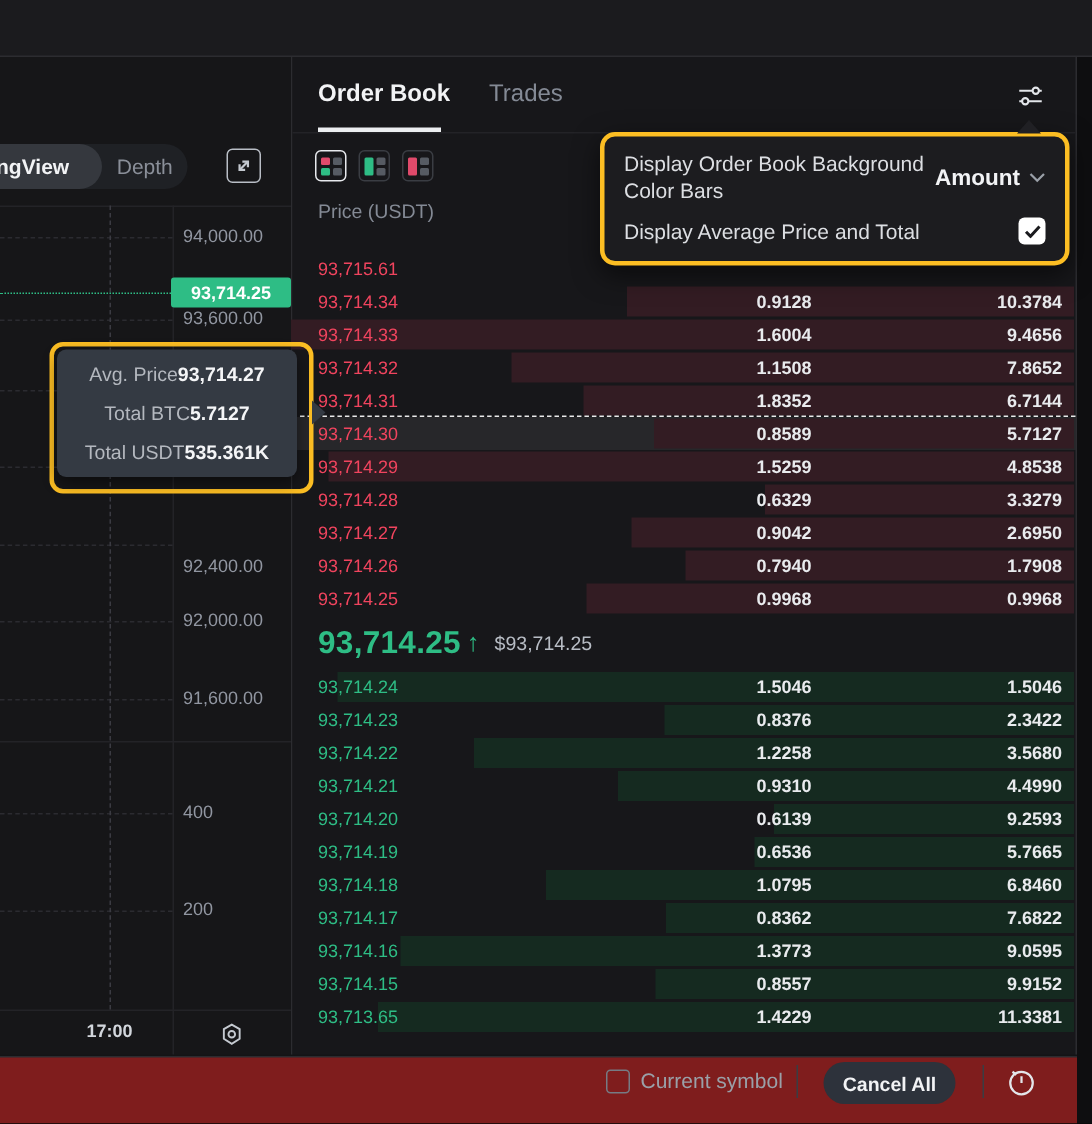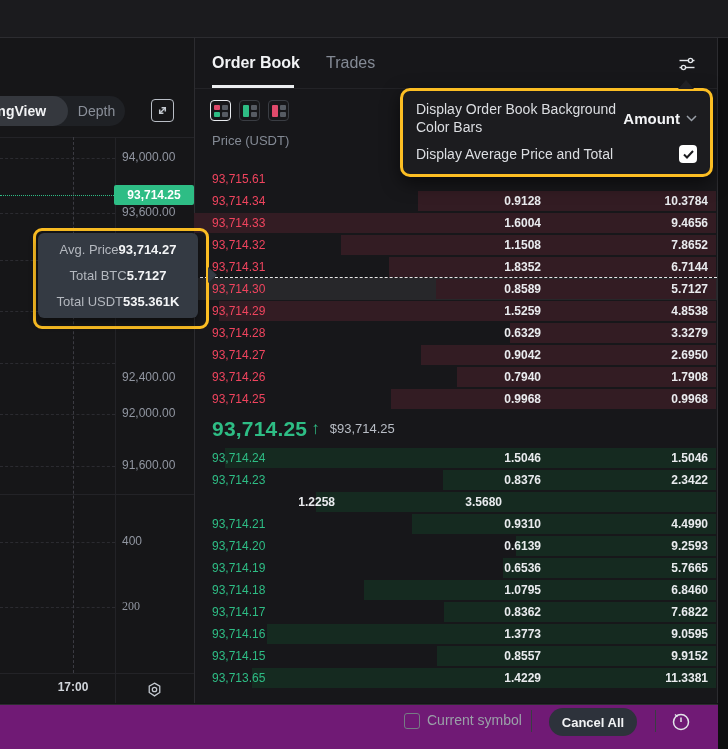--- a/index.html
+++ b/index.html
@@ -83,21 +83,21 @@
             background:#1c1c1f;box-sizing:border-box;z-index:30;box-shadow:0 6px 18px rgba(0,0,0,.55);}
   .popup-pointer{position:absolute;right:16px;top:-11px;width:0;height:0;border-left:8px solid transparent;border-right:8px solid transparent;border-bottom:9px solid #202024;}
   .popup-inner{display:flex;flex-direction:column;justify-content:space-between;height:100%;box-sizing:border-box;padding:9px 13px 11px;}
   .popup-row{display:flex;justify-content:space-between;align-items:center;}
   .popup-label{color:#dcdee2;font-size:14px;line-height:18px;}
   .popup-label.wrap{width:200px;}
   .dropdown{display:flex;align-items:center;gap:6px;color:#f2f3f5;font-size:15px;font-weight:700;}
   .checkbox-on{width:18px;height:18px;background:#fff;border-radius:4px;display:flex;align-items:center;justify-content:center;}
 
   
-  .bottom-bar{position:absolute;left:0;top:704px;width:718px;height:45px;background:#701a75;border-top:1px solid #2c2c30;}
+  .bottom-bar{position:absolute;left:0;top:704px;width:718px;height:45px;background:#7f1d1d;border-top:1px solid #2c2c30;}
   .cb-off{position:absolute;left:404px;top:8px;width:14px;height:14px;border:1.5px solid #767b84;border-radius:3px;}
   .cb-label{position:absolute;left:427px;top:7px;font-size:14px;color:#9aa0a8;}
   .bb-divider{position:absolute;top:5px;width:1px;height:22px;background:#3a3d43;}
   .cancel-btn{position:absolute;left:549px;top:3px;width:88px;height:28px;background:#2d323b;border:none;border-radius:14px;
               color:#f2f3f5;font-size:13px;font-weight:700;font-family:"Liberation Sans",sans-serif;display:flex;align-items:center;justify-content:center;}
   .clock-btn{position:absolute;left:668px;top:4px;width:26px;height:26px;display:flex;align-items:center;justify-content:center;}
 </style>
 </head>
 <body>
 
@@ -138,21 +138,21 @@
         <div class="price-label axis-col-label" style="top: 112px;">94,000.00</div>
         <div class="price-label axis-col-label" style="top: 167px;">93,600.00</div>
         <div class="price-label axis-col-label" style="top: 265px;">92,800.00</div>
         <div class="price-label axis-col-label" style="top: 332px;">92,400.00</div>
         <div class="price-label axis-col-label" style="top: 368px;">92,000.00</div>
         <div class="price-label axis-col-label" style="top: 420px;">91,600.00</div>
       </div>
     <div class="price-badge">93,714.25</div>
     <div id="volume-axis">
         <div class="price-label axis-col-label" style="top: 496px;">400</div>
-        <div class="price-label axis-col-label" style="top: 561px; font-family: Liberation Serif, serif;">200</div>
+        <div class="price-label axis-col-label" style="top: 561px;">200</div>
       </div>
     <div class="time-label">17:00</div>
     <div class="gear-btn">
       <svg width="17" height="17" viewBox="0 0 20 20" fill="none" stroke="#c4c9d0" stroke-width="1.5">
         <polygon points="10,2.5 16.2,6 16.2,13.5 10,17.5 3.8,13.5 3.8,6"></polygon>
         <circle cx="10" cy="10" r="2.6"></circle>
       </svg>
     </div>
   </div>
 
@@ -304,20 +304,21 @@
             <span class="total">1.5046</span>
           </div>
           <div class="ob-row bid">
             <div class="depth-bar" style="width: 52.3%;"></div>
             <span class="price">93,714.23</span>
             <span class="amount">0.8376</span>
             <span class="total">2.3422</span>
           </div>
           <div class="ob-row bid">
             <div class="depth-bar" style="width: 76.6%;"></div>
+            <span class="price">93,714.22</span>
             <span class="amount">1.2258</span>
             <span class="total">3.5680</span>
           </div>
           <div class="ob-row bid">
             <div class="depth-bar" style="width: 58.2%;"></div>
             <span class="price">93,714.21</span>
             <span class="amount">0.9310</span>
             <span class="total">4.4990</span>
           </div>
           <div class="ob-row bid">

